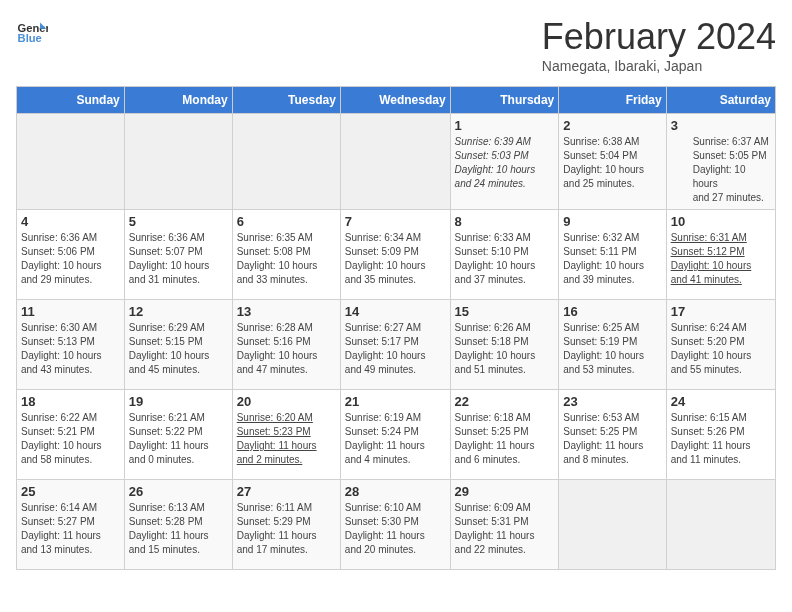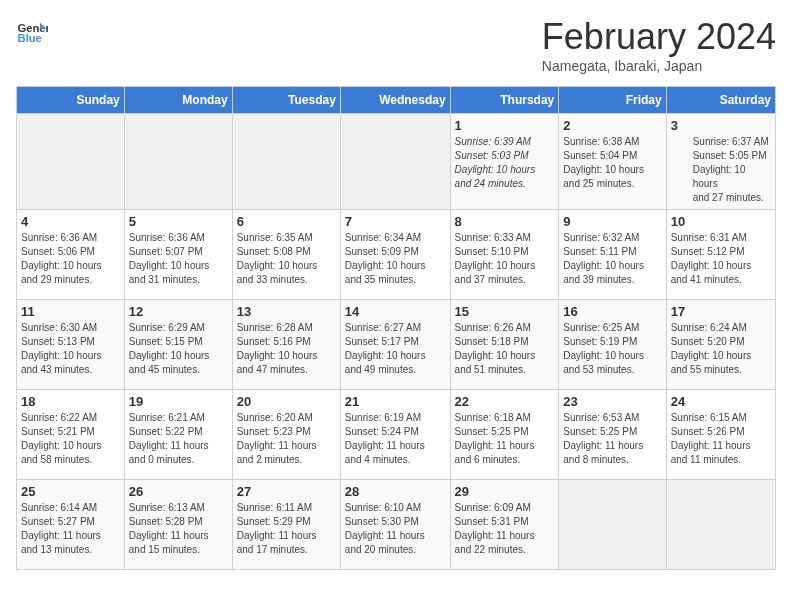--- a/index.html
+++ b/index.html
@@ -173,21 +173,21 @@
         </td>
         <td>
           <div class="day-number">9</div>
           <div class="day-info" style="white-space: pre-line;">Sunrise: 6:32 AM
 Sunset: 5:11 PM
 Daylight: 10 hours
 and 39 minutes.</div>
         </td>
         <td>
           <div class="day-number">10</div>
-          <div class="day-info" style="white-space: pre-line;">Sunrise: 6:31 AM
+          <div class="day-info" style="white-space: pre-line; text-decoration: underline;">Sunrise: 6:31 AM
 Sunset: 5:12 PM
 Daylight: 10 hours
 and 41 minutes.</div>
         </td>
       </tr>
       <tr>
         <td>
           <div class="day-number">11</div>
           <div class="day-info" style="white-space: pre-line;">Sunrise: 6:30 AM
 Sunset: 5:13 PM
@@ -247,21 +247,21 @@
         </td>
         <td>
           <div class="day-number">19</div>
           <div class="day-info" style="white-space: pre-line;">Sunrise: 6:21 AM
 Sunset: 5:22 PM
 Daylight: 11 hours
 and 0 minutes.</div>
         </td>
         <td>
           <div class="day-number">20</div>
-          <div class="day-info" style="white-space: pre-line;">Sunrise: 6:20 AM
+          <div class="day-info" style="white-space: pre-line; text-decoration: underline;">Sunrise: 6:20 AM
 Sunset: 5:23 PM
 Daylight: 11 hours
 and 2 minutes.</div>
         </td>
         <td>
           <div class="day-number">21</div>
           <div class="day-info" style="white-space: pre-line;">Sunrise: 6:19 AM
 Sunset: 5:24 PM
 Daylight: 11 hours
 and 4 minutes.</div>

